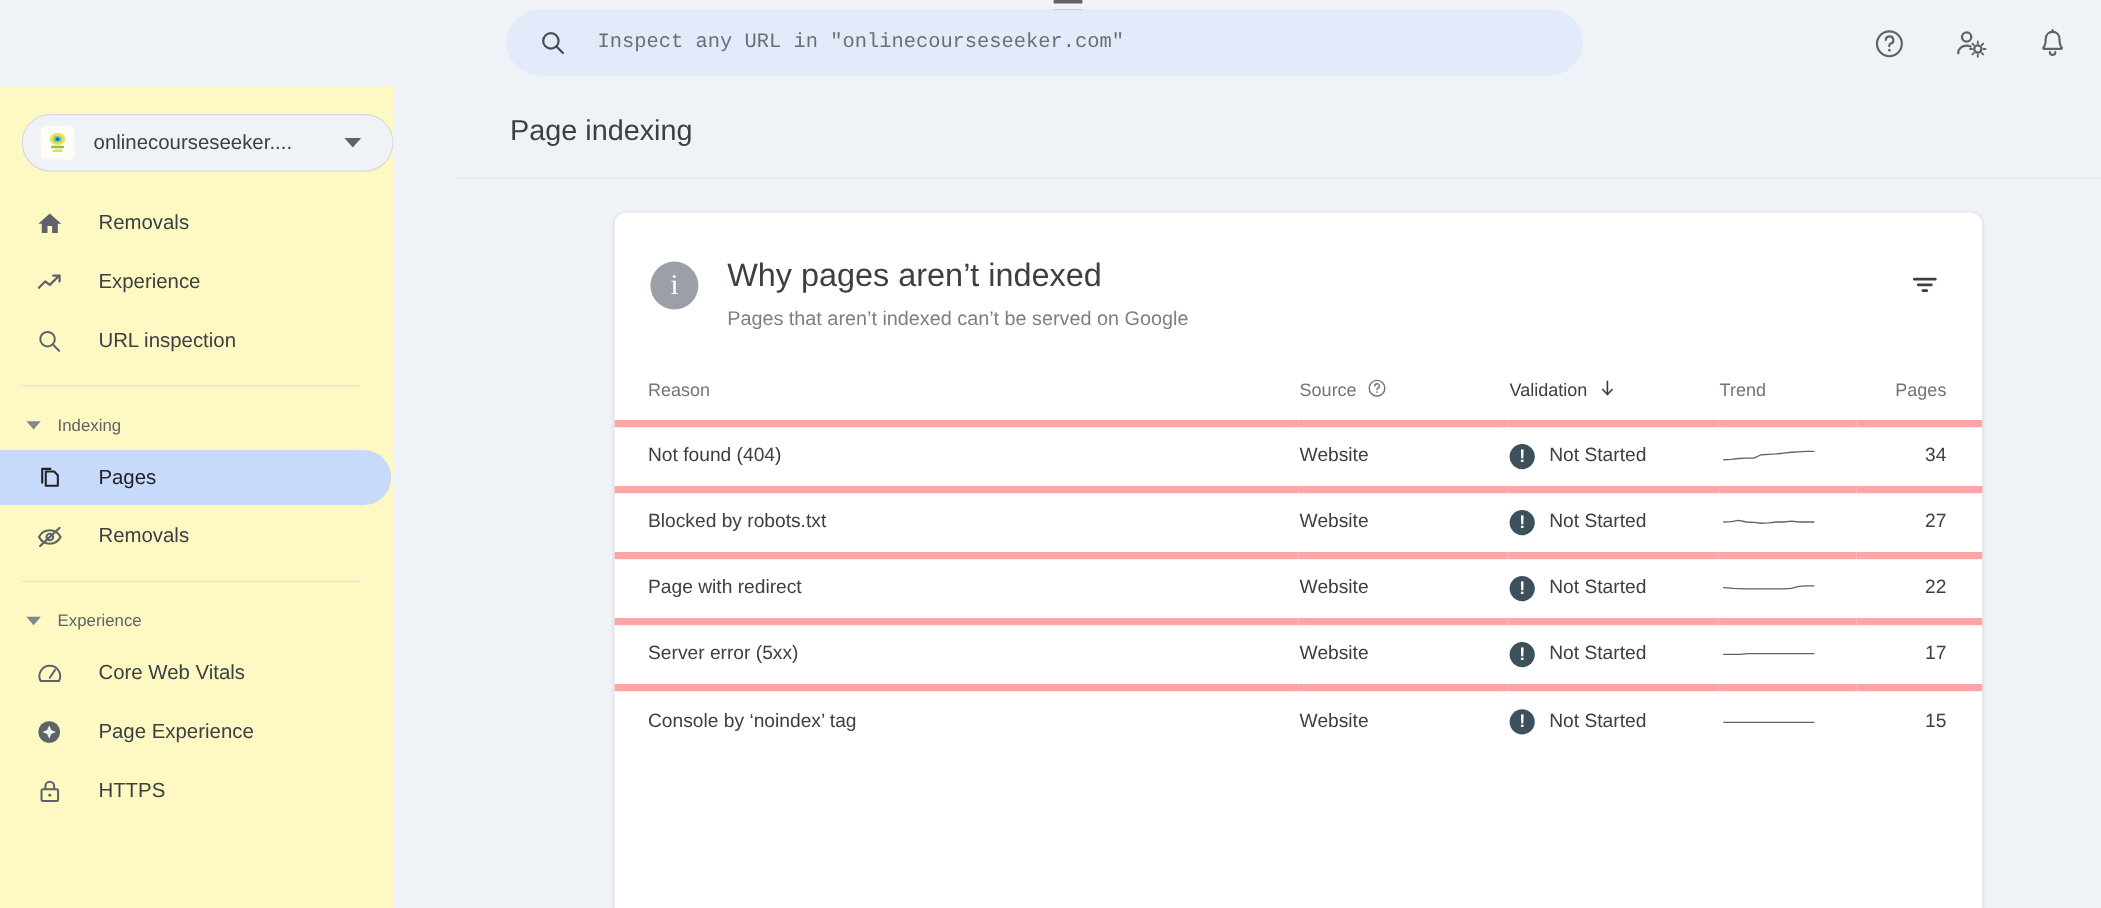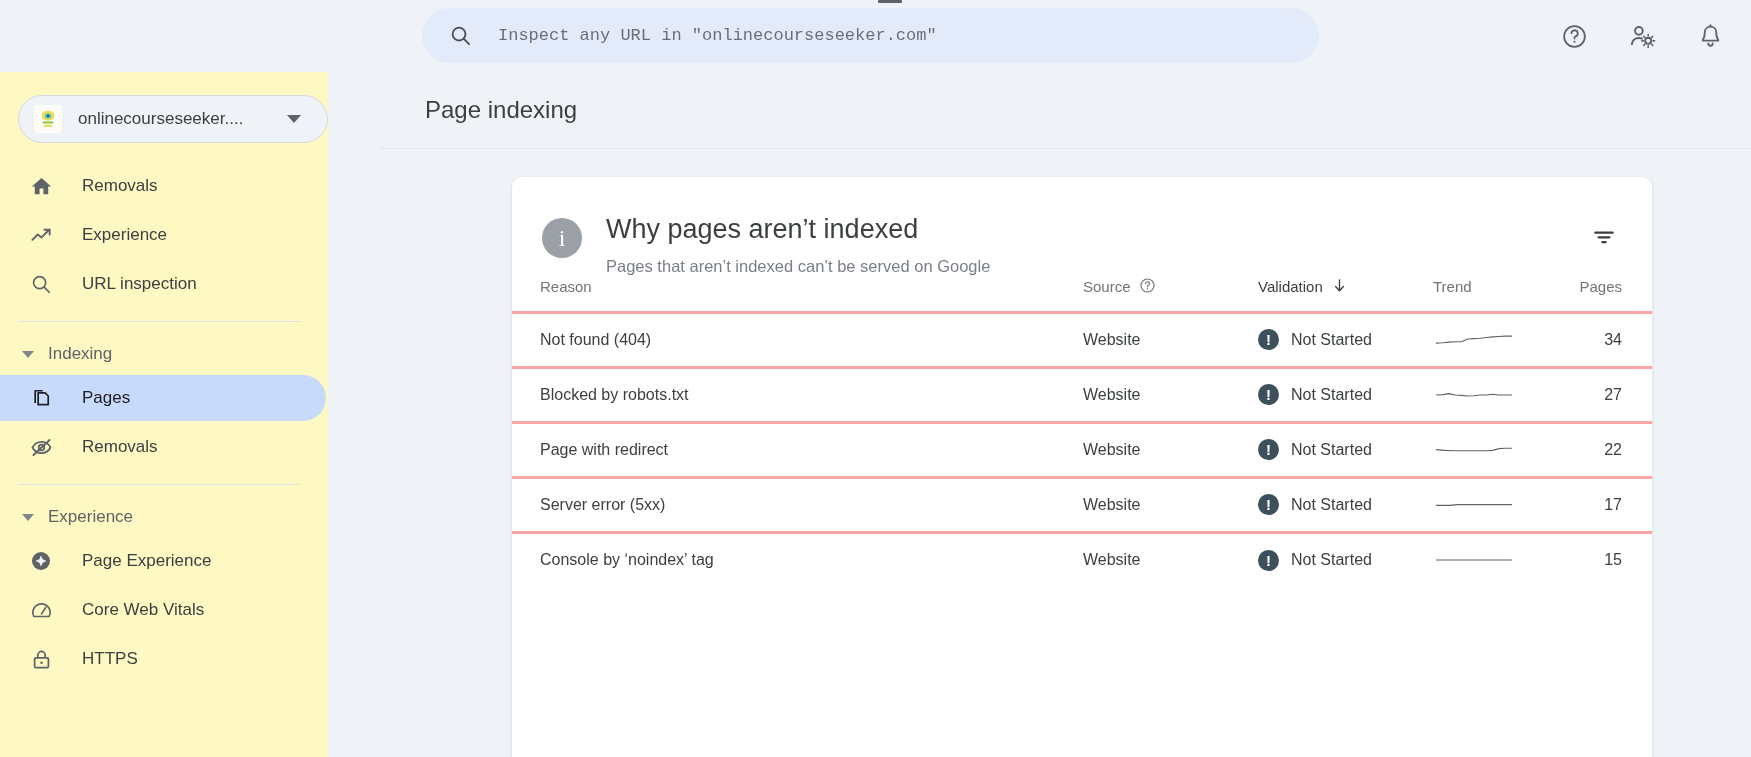--- a/index.html
+++ b/index.html
@@ -157,21 +157,21 @@
     cursor: pointer;
   }
   .nav-group .g-caret {
     width: 0; height: 0;
     border-left: 6px solid transparent;
     border-right: 6px solid transparent;
     border-top: 7px solid #80868b;
     margin-right: 14px;
   }
   .nav-group .g-label {
-    font-size: 17px; color: #5f6368;
+    font-size: 14px; color: #5f6368;
   }
 
   
   .main {
     position: absolute; left: 328px; top: 72px;
     width: 1423px; height: 685px;
     background: #eff3f8;
     overflow: hidden;
   }
   .page-title {
@@ -220,38 +220,39 @@
   .filter-btn {
     position: absolute; right: 26px; top: 38px;
     width: 44px; height: 44px;
     display: flex; align-items: center; justify-content: center;
     cursor: pointer;
   }
 
   table.idx {
     width: 100%;
     border-collapse: collapse;
+    margin-top: 38px;
   }
   table.idx th {
     font-weight: 400;
     font-size: 15px;
     color: #70757a;
     padding-bottom: 14px;
     text-align: left;
     white-space: nowrap;
   }
   th.th-reason { padding-left: 28px; }
   th.th-source { width: 175px; }
   th.th-validation { width: 175px; color: #3c4043 !important; }
   th.th-trend { width: 115px; }
   th.th-pages { width: 105px; text-align: right !important; padding-right: 30px; }
 
   .th-inner { display: inline-flex; align-items: center; gap: 8px; }
 
-  table.idx tbody tr { border-top: 3px solid #fca5a5; height: 55px; }
+  table.idx tbody tr { border-top: 6px solid #fca5a5; height: 55px; }
   table.idx td {
     font-size: 16px; color: #3c4043;
     vertical-align: middle;
   }
   td.td-reason { padding-left: 28px; }
   td.td-pages { text-align: right; padding-right: 30px; }
   .status-cell { display: flex; align-items: center; gap: 12px; }
   .status-dot {
     width: 21px; height: 21px; border-radius: 50%;
     background: #3c515c;
@@ -394,36 +395,36 @@
 
       <div class="nav-sep"></div>
 
       <div class="nav-group">
         <span class="g-caret"></span>
         <span class="g-label">Experience</span>
       </div>
 
       <div class="nav-item">
         <span class="n-icon">
+          <svg width="23" height="23" viewBox="0 0 24 24" fill="none" stroke="#5f6368" stroke-width="1.7">
+            <path d="M4 18.2a9 9 0 1 1 16 0z" stroke-linejoin="round"></path>
+            <line x1="12" y1="15.5" x2="16.6" y2="8.6" stroke-linecap="round"></line>
+          </svg>
+        </span>
+        <span class="n-label">Core Web Vitals</span>
+      </div>
+
+      <div class="nav-item">
+        <span class="n-icon">
           <svg width="24" height="24" viewBox="0 0 24 24">
             <circle cx="12" cy="12" r="9" fill="#5f6368"></circle>
             <path d="M12 6.4l1.7 3.9 3.9 1.7-3.9 1.7-1.7 3.9-1.7-3.9L6.4 12l3.9-1.7z" fill="#eff3f8"></path>
           </svg>
         </span>
         <span class="n-label">Page Experience</span>
-      </div>
-
-      <div class="nav-item">
-        <span class="n-icon">
-          <svg width="23" height="23" viewBox="0 0 24 24" fill="none" stroke="#5f6368" stroke-width="1.7">
-            <path d="M4 18.2a9 9 0 1 1 16 0z" stroke-linejoin="round"></path>
-            <line x1="12" y1="15.5" x2="16.6" y2="8.6" stroke-linecap="round"></line>
-          </svg>
-        </span>
-        <span class="n-label">Core Web Vitals</span>
       </div>
 
       <div class="nav-item">
         <span class="n-icon">
           <svg width="23" height="23" viewBox="0 0 24 24" fill="none" stroke="#5f6368" stroke-width="1.8">
             <rect x="4.8" y="10.2" width="14.4" height="10.2" rx="1.2"></rect>
             <path d="M8.2 10.2V7.4a3.8 3.8 0 0 1 7.6 0v2.8"></path>
             <circle cx="12" cy="15.3" r="1.3" fill="#5f6368" stroke="none"></circle>
           </svg>
         </span>

